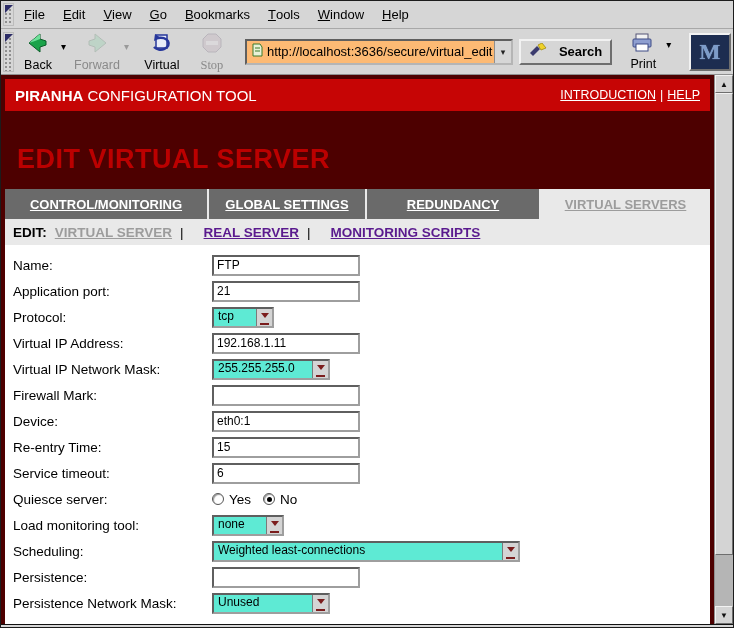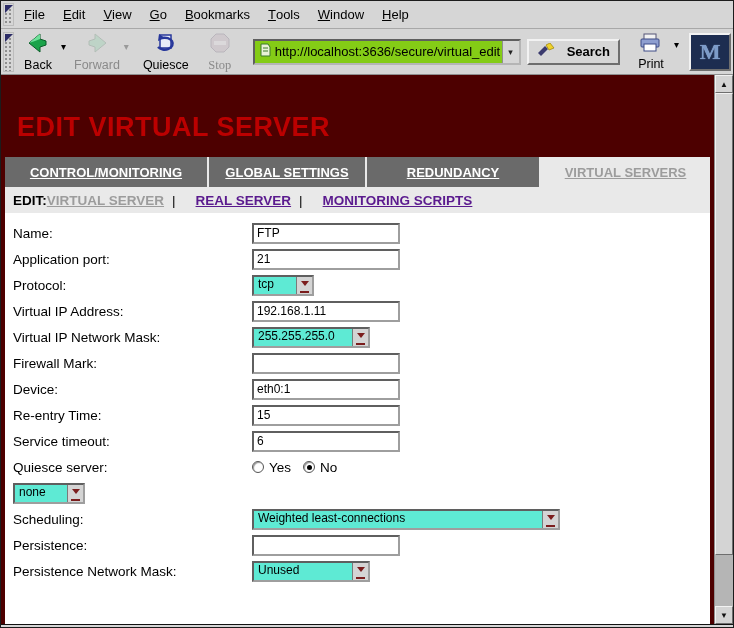--- a/index.html
+++ b/index.html
@@ -46,21 +46,21 @@
     min-width:46px; height:44px; padding:1px 4px; cursor:pointer;
   }
   .tbtn .lbl{ font-size:12.5px; color:#000; line-height:14px; }
   .tbtn.disabled .lbl{ color:#8a8a8a; }
   .tbtn.disabled svg{ opacity:.45; filter:grayscale(35%); }
   .drop-arrow{ font-size:10px; color:#000; margin:0 4px 10px 0; cursor:pointer; }
   .drop-arrow.disabled{ color:#9a9a9a; }
 
   .urlbar{
     display:flex; align-items:center; height:26px; width:268px;
-    background:#84cc16; border:2px solid; border-color:#5f5f5f #b5b5b5 #b5b5b5 #5f5f5f;
+    background:#fdba74; border:2px solid; border-color:#5f5f5f #b5b5b5 #b5b5b5 #5f5f5f;
     margin:0 6px 0 10px;
   }
   .urlbar .favicon{ margin:0 3px; }
   .urlbar input{
     flex:1; border:none; outline:none; font-size:13px; font-family:"Liberation Sans",sans-serif;
     color:#000; background:transparent; min-width:0;
   }
   .url-drop{
     width:17px; height:100%; background:#d6d6d6;
     border-left:1px solid #8f8f8f; display:flex; align-items:center; justify-content:center;
@@ -112,32 +112,32 @@
   .tab{
     background:#6a6a6a; color:#fff; font-weight:bold; font-size:13px;
     display:flex; align-items:center; justify-content:center;
     text-decoration:underline; cursor:pointer; white-space:nowrap; padding:0 14px;
   }
   .tab + .tab{ border-left:2px solid #e9e9e9; }
   .tab.active{ background:#e9e9e9; color:#9c9c9c; }
 
   .subnav{
     height:26px; background:#e9e9e9; display:flex; align-items:center;
-    padding-left:8px; font-size:13.5px; font-weight:bold; white-space:nowrap;
+    padding-left:8px; font-size:13.5px; font-weight:bold; gap:8px; white-space:nowrap;
   }
   .subnav .prefix{ color:#000; }
   .subnav .sep{ color:#000; font-weight:400; }
   .subnav a{ text-decoration:underline; cursor:pointer; }
   .subnav a.current{ color:#9c9c9c; }
   .subnav a.link{ color:#5a1a8e;padding-left:12px; }
 
   .formarea{
     flex:1; background:#fff; padding:7px 0 0 8px; overflow:hidden;
   }
-  .frow{ height:26px; display:flex; align-items:center;gap:40px; }
+  .frow{ height:26px; display:flex; align-items:center; }
   .frow .flabel{ width:199px; font-size:13.5px; color:#000; flex:none; }
 
   .tinput{
     width:148px; height:21px;
     border:2px solid; border-color:#5f5f5f #9e9e9e #9e9e9e #5f5f5f;
     font-size:12px; font-family:"Liberation Sans",sans-serif; color:#000;
     padding:0 3px; background:#fff; outline:none;
   }
 
   .sel{
@@ -227,21 +227,21 @@
     <span class="drop-arrow disabled">▾</span>
 
     <div class="tbtn" style="margin-left:6px;">
       <span>
         <svg width="24" height="22" viewBox="0 0 24 22">
           <rect x="6" y="3" width="11" height="13" fill="#e8ecf8" stroke="#27379b" stroke-width="1.5"></rect>
           <path d="M4 15 a8 6 0 1 0 4 -9" fill="none" stroke="#27379b" stroke-width="2.5"></path>
           <polygon points="5,2 11,6 4,9" fill="#27379b"></polygon>
         </svg>
       </span>
-      <span class="lbl">Quiesce</span>
+      <span class="lbl">Virtual</span>
     </div>
 
     <div class="tbtn disabled" style="margin-left:4px;font-family:Liberation Serif, serif;">
       <span>
         <svg width="22" height="22" viewBox="0 0 22 22">
           <polygon points="7,2 15,2 20,7 20,15 15,20 7,20 2,15 2,7" fill="#cdb9c6" stroke="#9b8da4" stroke-width="1"></polygon>
           <rect x="5" y="9" width="12" height="4" fill="#e6dce6"></rect>
         </svg>
       </span>
       <span class="lbl">Stop</span>
@@ -284,20 +284,26 @@
     <div style="flex:1;"></div>
     <div class="logo-box">
       <span class="logo-m">M</span>
     </div>
   </div>
 
   <div class="content">
 
     <div class="page">
 
+      <div class="redbar">
+        <span class="brand"><b>PIRANHA</b><span> CONFIGURATION TOOL</span></span>
+        <span class="links">
+          <a>INTRODUCTION</a><span class="sep">|</span><a>HELP</a>
+        </span>
+      </div>
 
       <div class="title-zone">
         <div class="page-title">EDIT VIRTUAL SERVER</div>
       </div>
 
       <div class="tabs" id="tabs">
           <div class="tab" style="width: 202px;">CONTROL/MONITORING</div>
           <div class="tab" style="width: 158px;">GLOBAL SETTINGS</div>
           <div class="tab" style="width: 174px;">REDUNDANCY</div>
           <div class="tab active" style="flex: 1 1 0%;">VIRTUAL SERVERS</div>
@@ -366,20 +372,21 @@
           <div class="frow">
             <span class="flabel">Quiesce server:</span>
             <span class="radio-group">
               <span class="radio"></span>
               <span class="radio-lab">Yes</span>
               <span class="radio on"></span>
               <span class="radio-lab">No</span>
             </span>
           </div>
           <div class="frow">
+            <span class="flabel">Load monitoring tool:</span>
             <div class="sel" style="width: 72px;">
               <span class="sel-text">none</span>
               <span class="sel-btn">
                 <span class="tri"></span>
                 <span class="bar"></span>
               </span>
             </div>
           </div>
           <div class="frow">
             <span class="flabel">Scheduling:</span>

